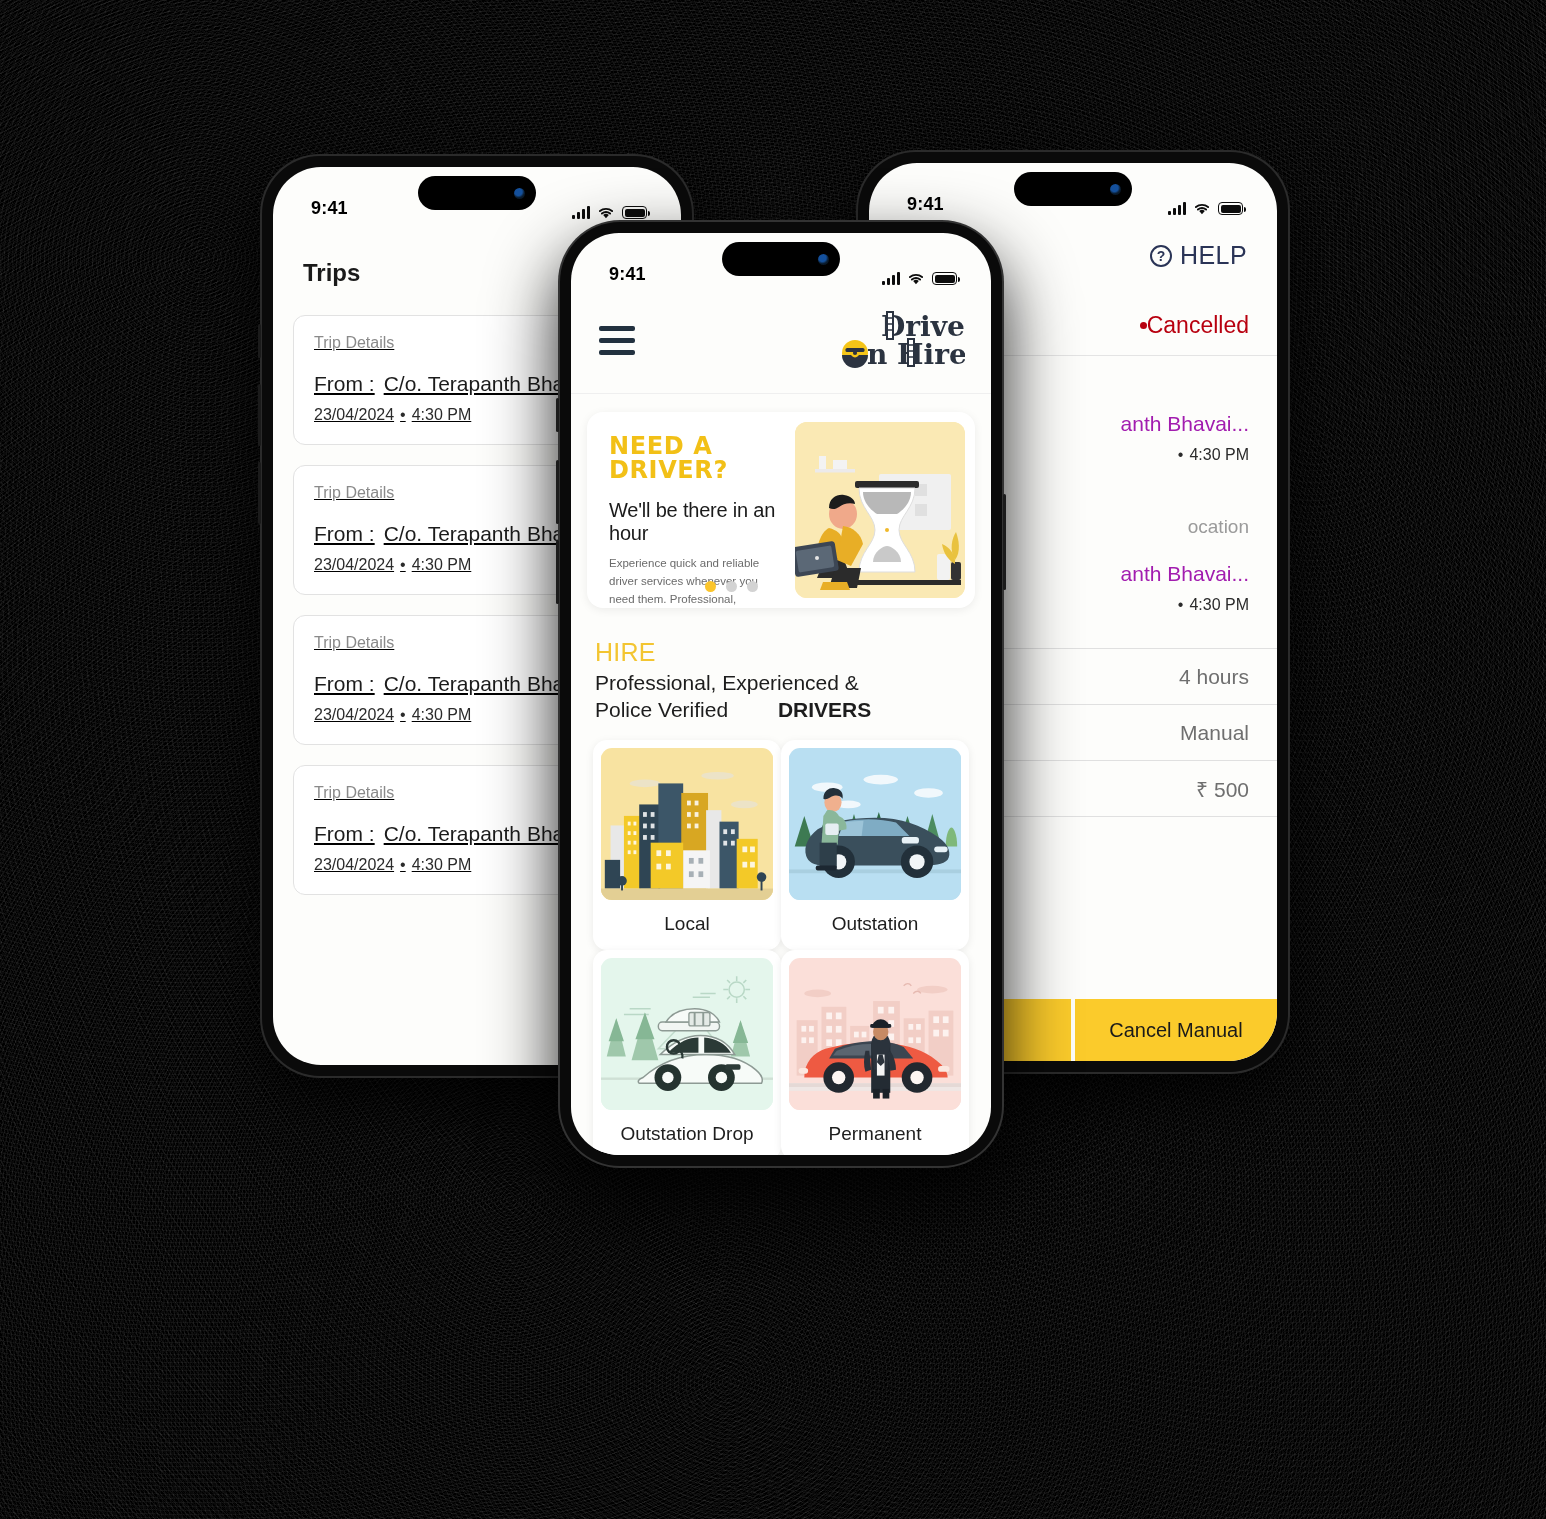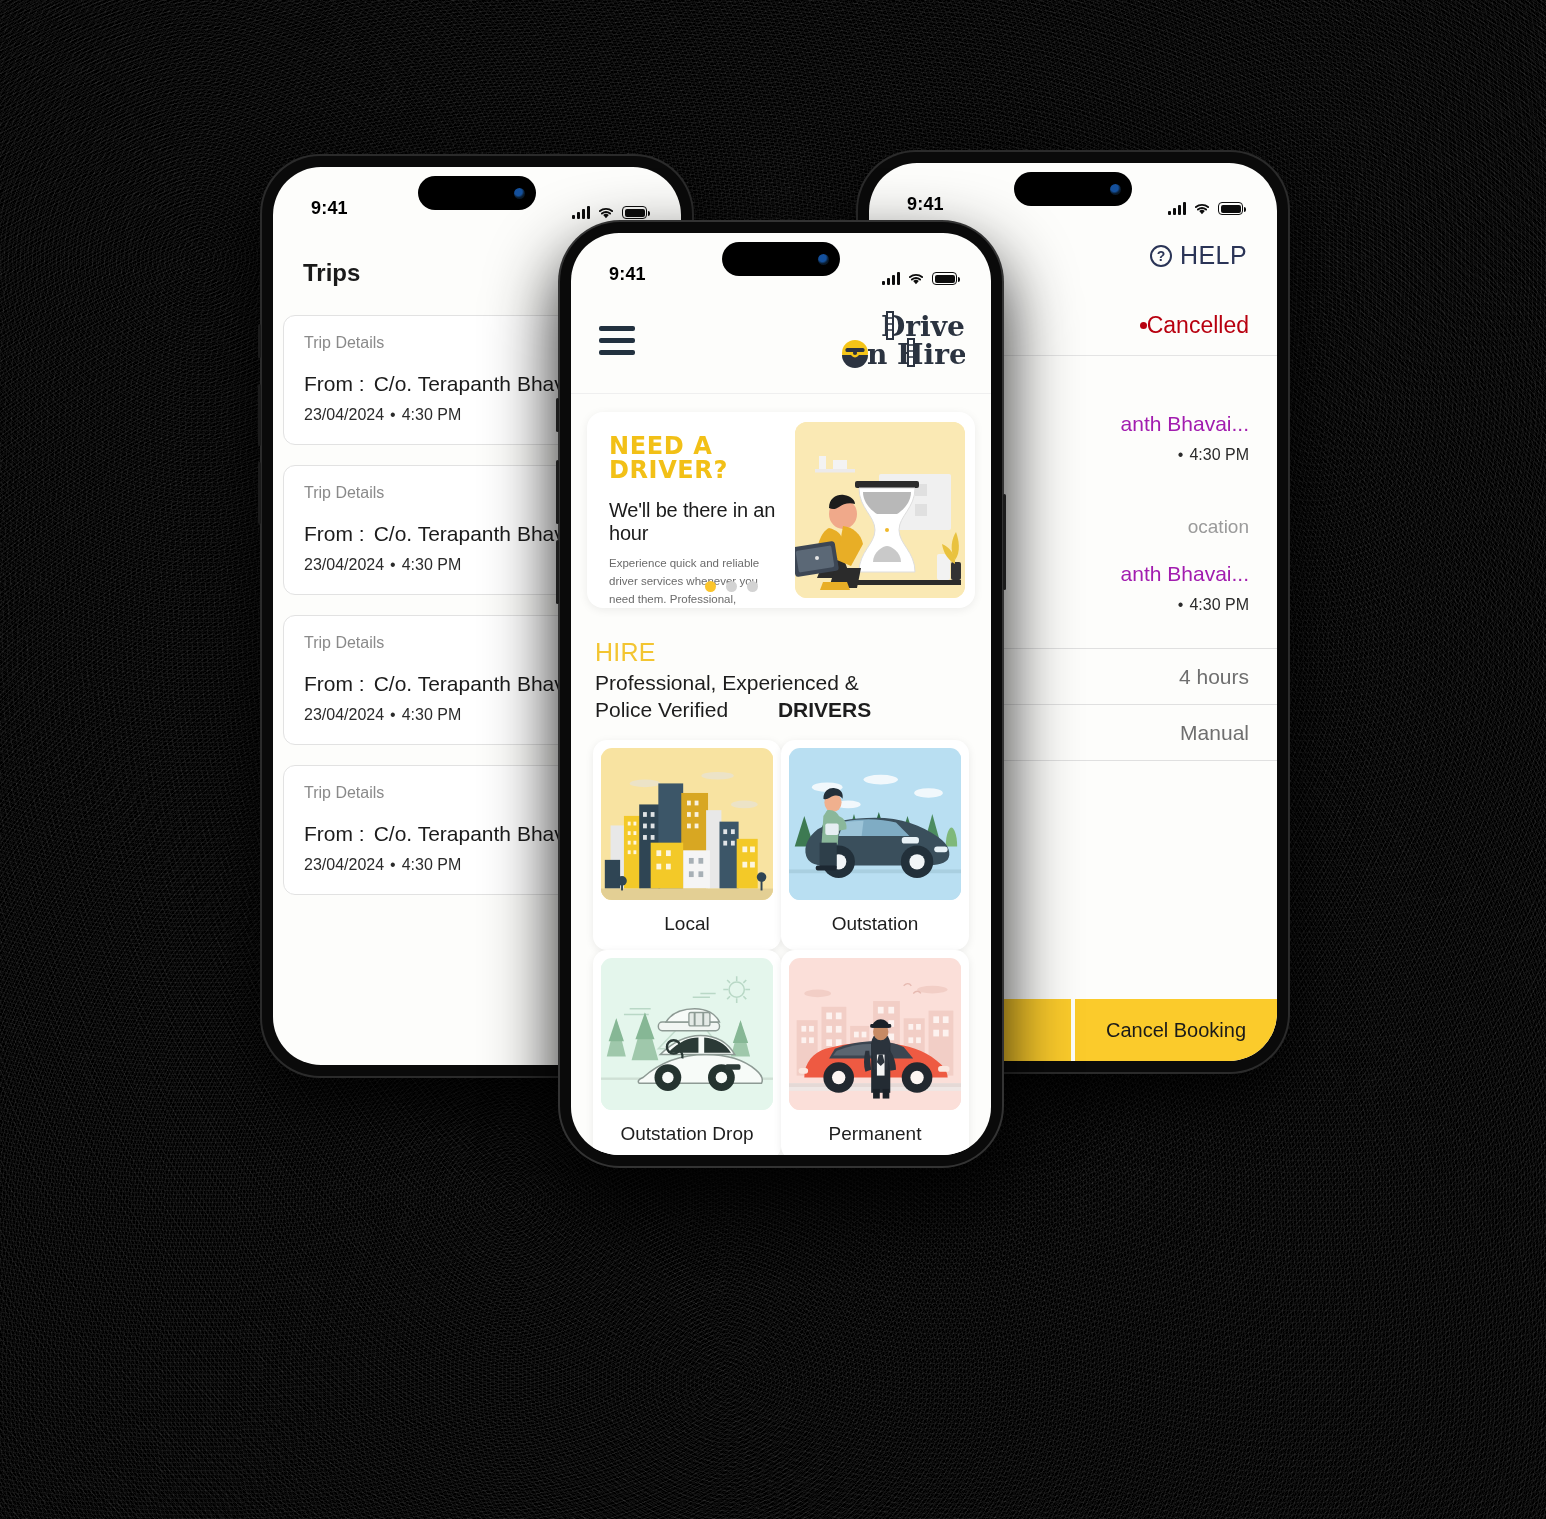--- a/index.html
+++ b/index.html
@@ -74,21 +74,21 @@
   .bars { display: flex; align-items: flex-end; gap: 2px; height: 12px; }
   .bars i { display: block; width: 3px; background: #0d0d0d; border-radius: 1px; }
   .bars i:nth-child(1){height:4px}.bars i:nth-child(2){height:7px}
   .bars i:nth-child(3){height:10px}.bars i:nth-child(4){height:13px}
   .batt { width: 25px; height: 13px; border: 1.6px solid #0d0d0d; border-radius: 4px; padding: 1.5px; position: relative; }
   .batt::after { content:''; position:absolute; right:-4px; top:4px; width:2px; height:5px; background:#0d0d0d; border-radius:0 2px 2px 0;}
   .batt span { display:block; height:100%; width:100%; background:#0d0d0d; border-radius:2px; }
 
   
   .trips-title { font-size: 24px; font-weight: 600; color: #1a1a1a; padding: 40px 0 0 30px; }
-  .trip-list { padding: 28px 22px 0 10px; display: flex; flex-direction: column; gap: 20px; }
+  .trip-list { padding: 28px 22px 0 20px; display: flex; flex-direction: column; gap: 20px; text-decoration: underline; }
   .trip-card {
     border: 1px solid #e2e2e2; border-radius: 12px; background: #fff;
     padding: 18px 20px 20px 20px;
   }
   .trip-card .lbl { font-size: 16px; color: #8a8a8a; margin-bottom: 20px; }
   .trip-card .from { font-size: 21px; color: #1c1c1c; margin-bottom: 10px; white-space: nowrap; }
   .trip-card .from .k { margin-right: 9px; }
   .trip-card .meta { font-size: 16px; color: #2b2b2b; }
   .trip-card .meta .dot { margin: 0 6px; }
   .rp-help { display: flex; align-items: center; justify-content: flex-end; gap: 8px;
@@ -279,25 +279,28 @@
         <div class="m"><span class="dot">•</span><span>4:30 PM</span></div>
       </div>
 
       <div class="rp-rows">
         <div class="rp-row">
             <span class="val">4 hours</span>
           </div>
         <div class="rp-row">
             <span class="val">Manual</span>
           </div>
+        <div class="rp-row">
+            <span class="val">₹ 500</span>
+          </div>
       </div>
 
       <div class="rp-actions">
         <div class="btn">us</div>
-        <div class="btn">Cancel Booking</div>
+        <div class="btn">Cancel Manual</div>
       </div>
     </div>
   </div>
 
   <div class="phone" id="phone-center">
     <div class="sidebtn" style="left:-4px;top:176px;height:34px"></div>
     <div class="sidebtn" style="left:-4px;top:238px;height:64px"></div>
     <div class="sidebtn" style="left:-4px;top:318px;height:64px"></div>
     <div class="sidebtn" style="right:-4px;top:272px;height:96px"></div>
     <div class="screen">

